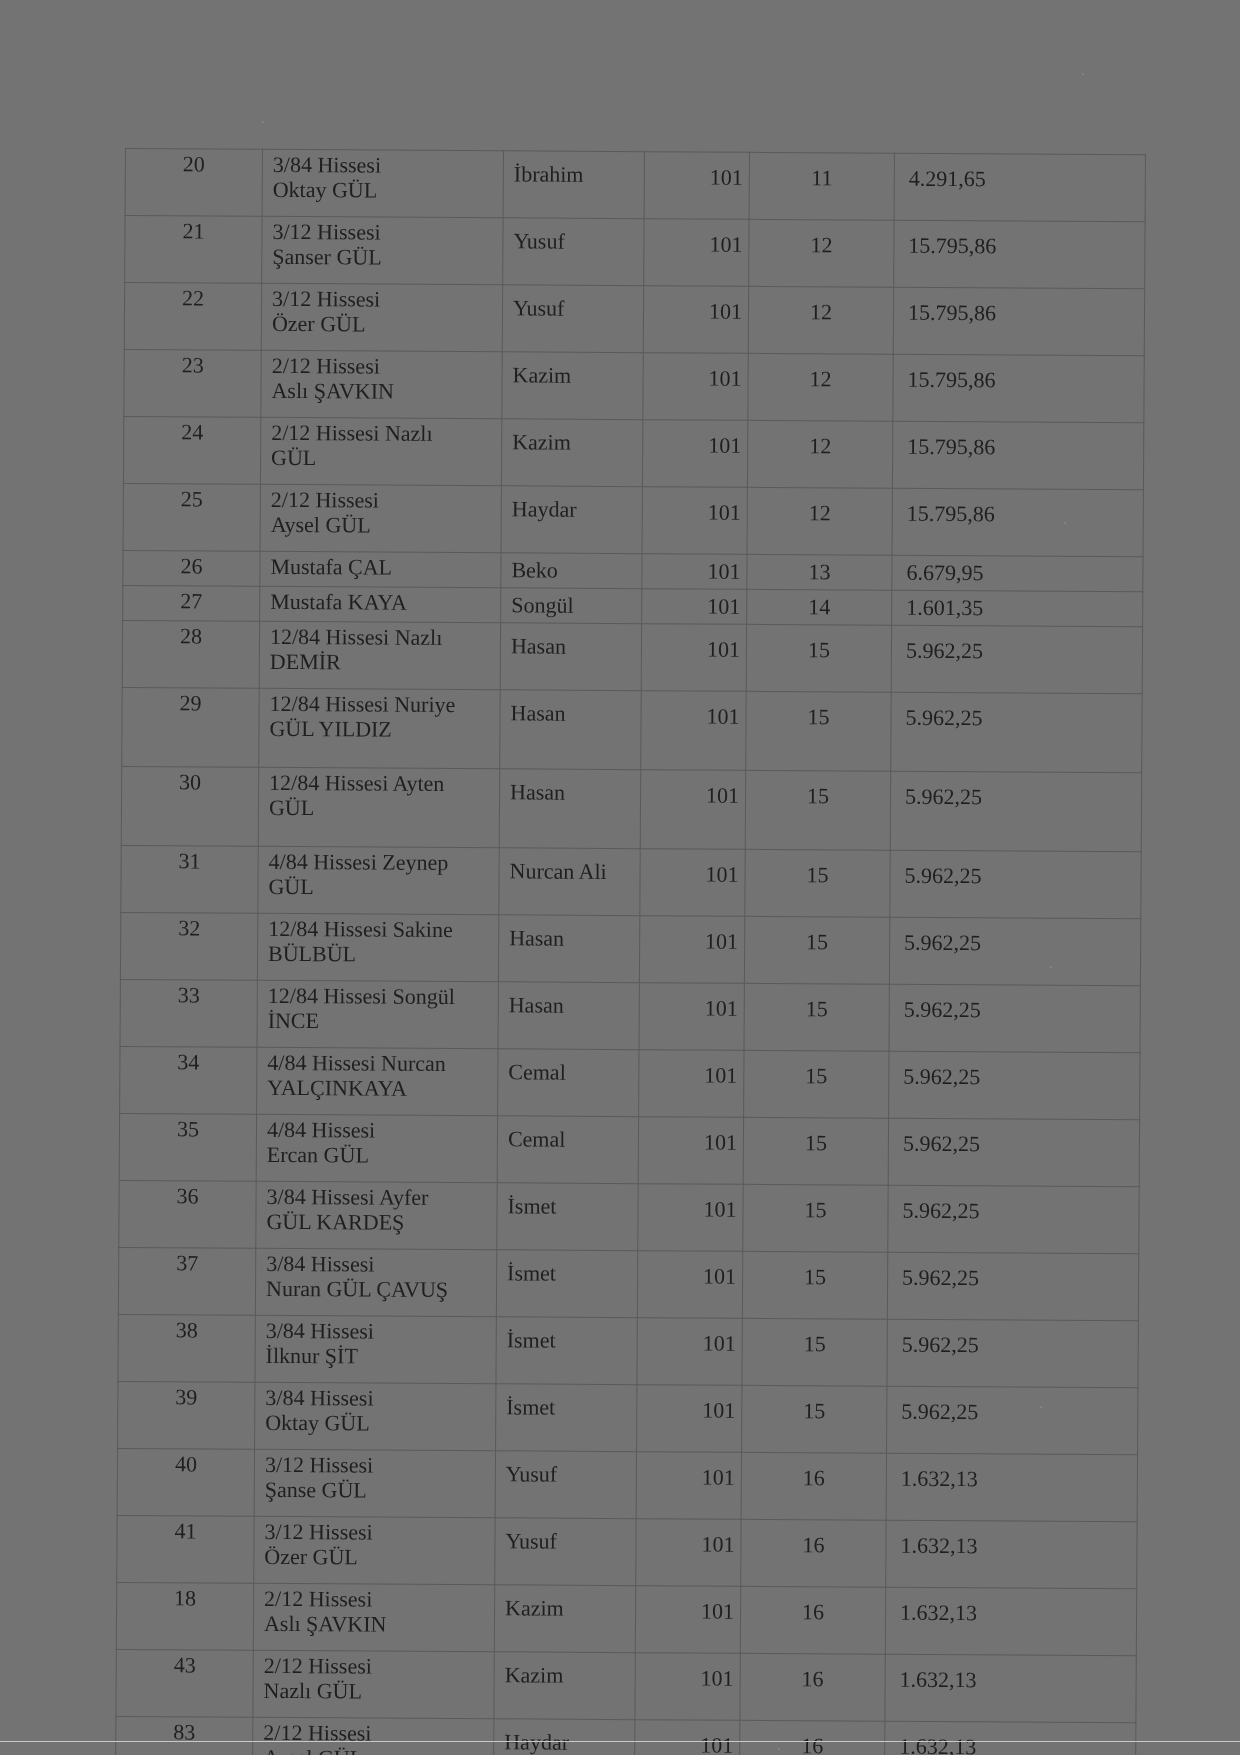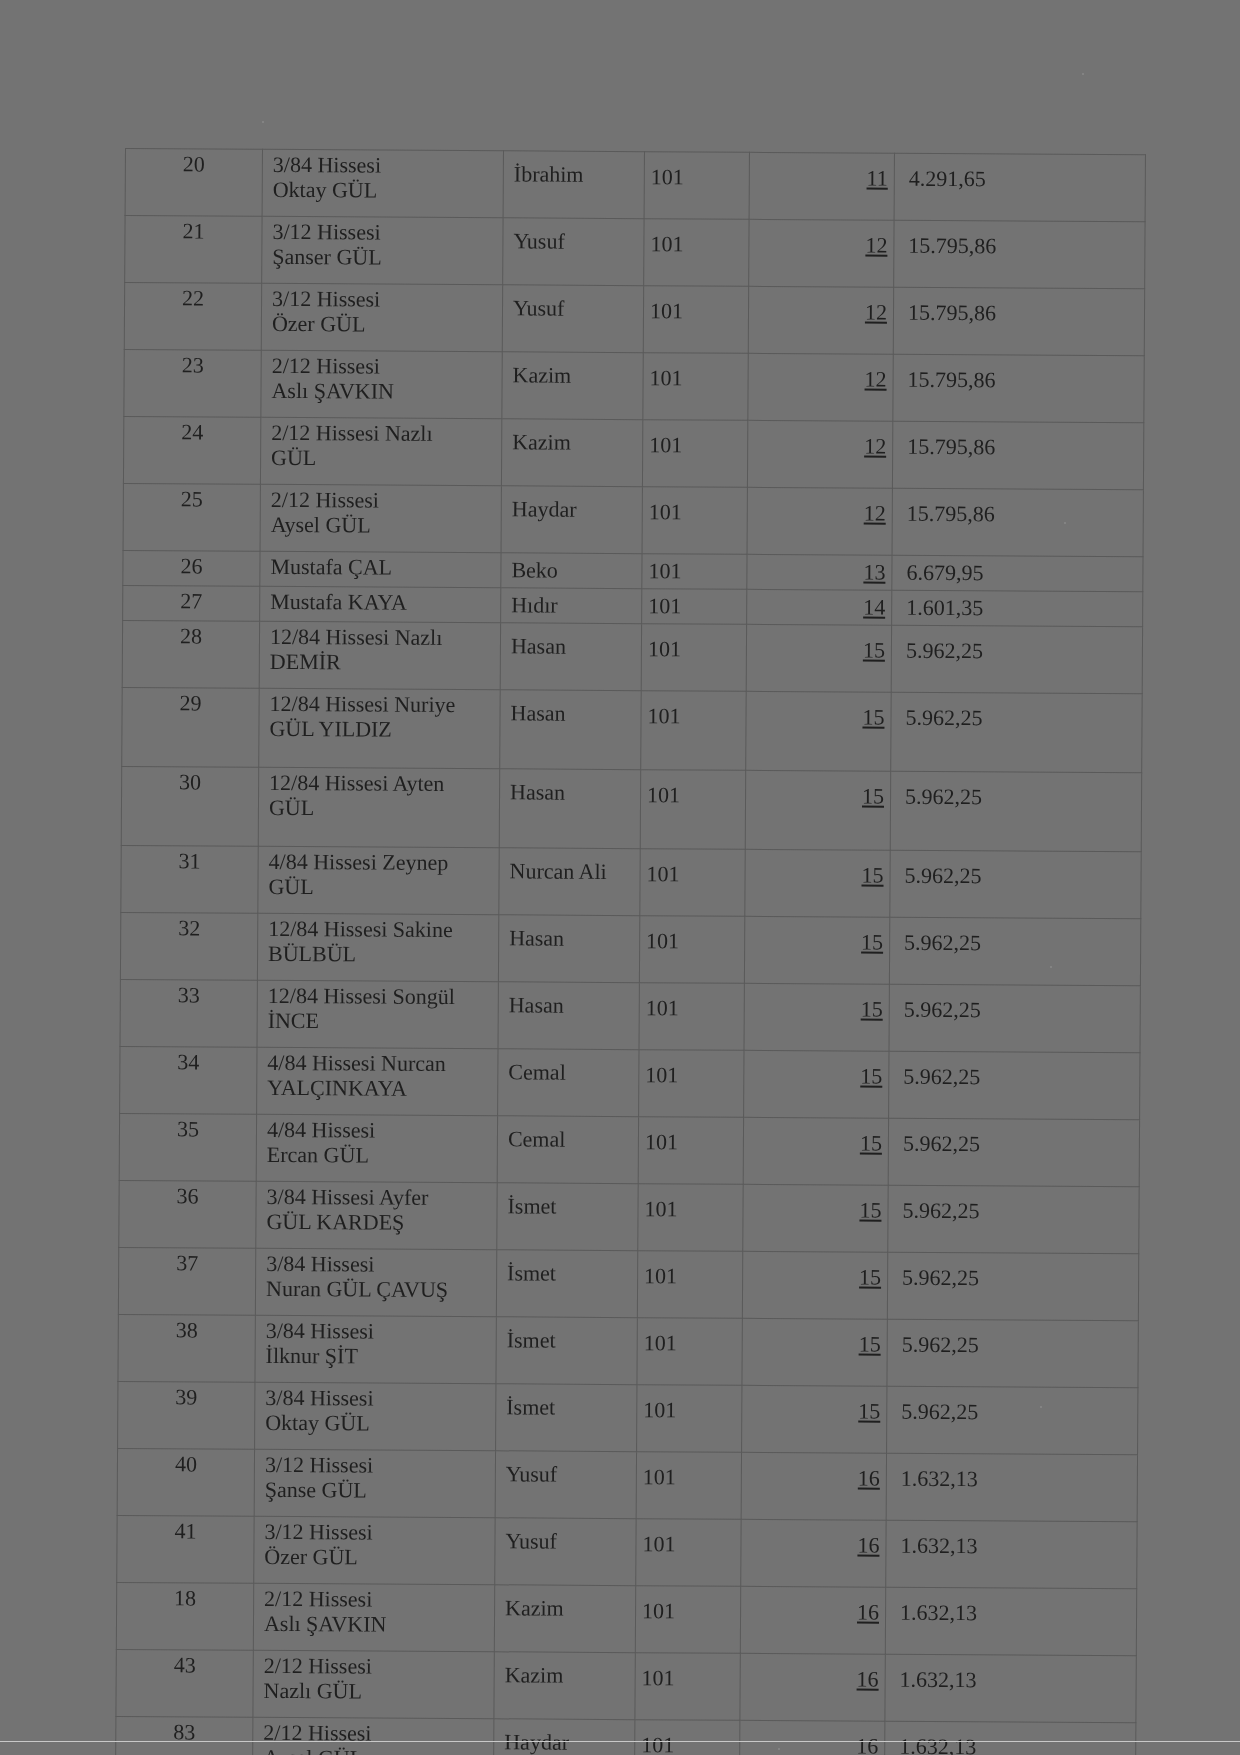--- a/index.html
+++ b/index.html
@@ -41,22 +41,22 @@
       border: 1px solid #5a5a5a;
       vertical-align: top;
       font-size: 22px;
       line-height: 25px;
       padding: 2px 6px 0 6px;
       color: #1f1f1f;
     }
     .col-no { width: 124px; text-align: center; }
     .col-owner { width: 224px; text-align: left; padding-left: 10px !important; }
     .col-father { width: 124px; text-align: left; padding-left: 10px !important; }
-    .col-ada { width: 92px; text-align: left; }
-    .col-parsel { width: 132px; text-align: right; text-decoration: underline; }
+    .col-ada { width: 92px; text-align: right; }
+    .col-parsel { width: 132px; text-align: center; }
     .col-area { width: 230px; text-align: left; padding-left: 14px !important; }
     .doc-table td.col-ada,
     .doc-table td.col-parsel,
     .doc-table td.col-area {
       padding-top: 12px;
     }
     .doc-table td.col-father { padding-top: 10px; }
     .row-double td { height: 54px; }
     .row-single td { height: 30px; }
     .row-single td.col-ada,
@@ -171,21 +171,21 @@
     <td class="col-parsel"><span>13</span></td>
     <td class="col-area"><span>6.679,95</span></td>
   </tr>
 
   <tr class="row-single">
     <td class="col-no"><span>27</span></td>
     <td class="col-owner">
       <span class="owner-line">Mustafa KAYA</span>
 
     </td>
-    <td class="col-father"><span>Hıdır</span></td>
+    <td class="col-father"><span>Songül</span></td>
     <td class="col-ada"><span>101</span></td>
     <td class="col-parsel"><span>14</span></td>
     <td class="col-area"><span>1.601,35</span></td>
   </tr>
 
   <tr class="row-double">
     <td class="col-no"><span>28</span></td>
     <td class="col-owner">
       <span class="owner-line">12/84 Hissesi Nazlı</span>
       <span class="owner-line">DEMİR</span>

